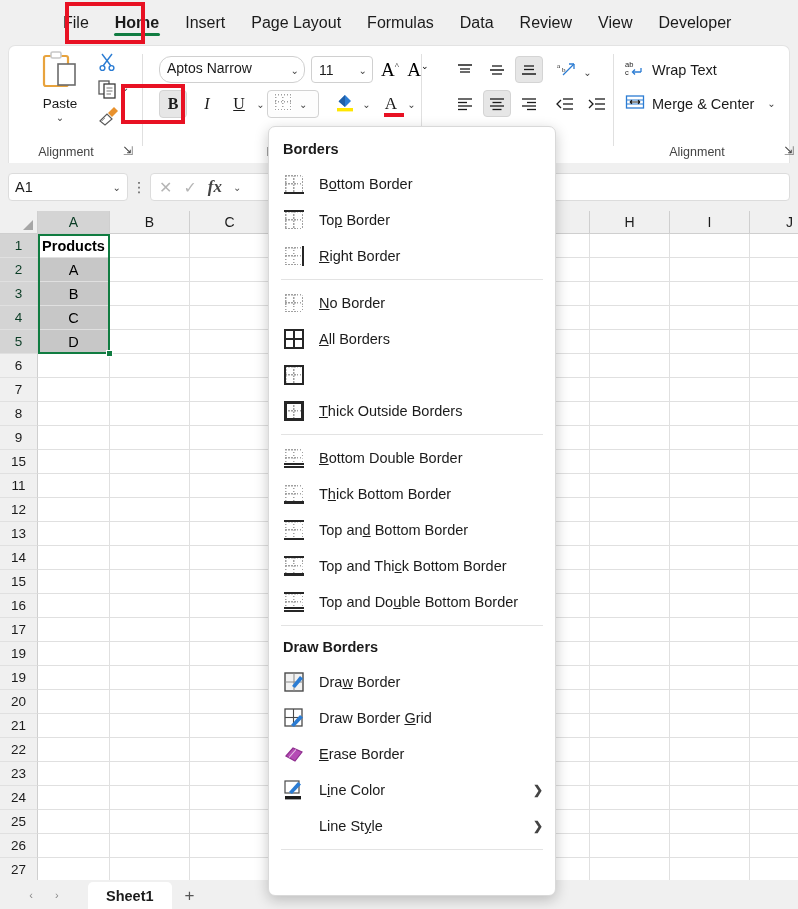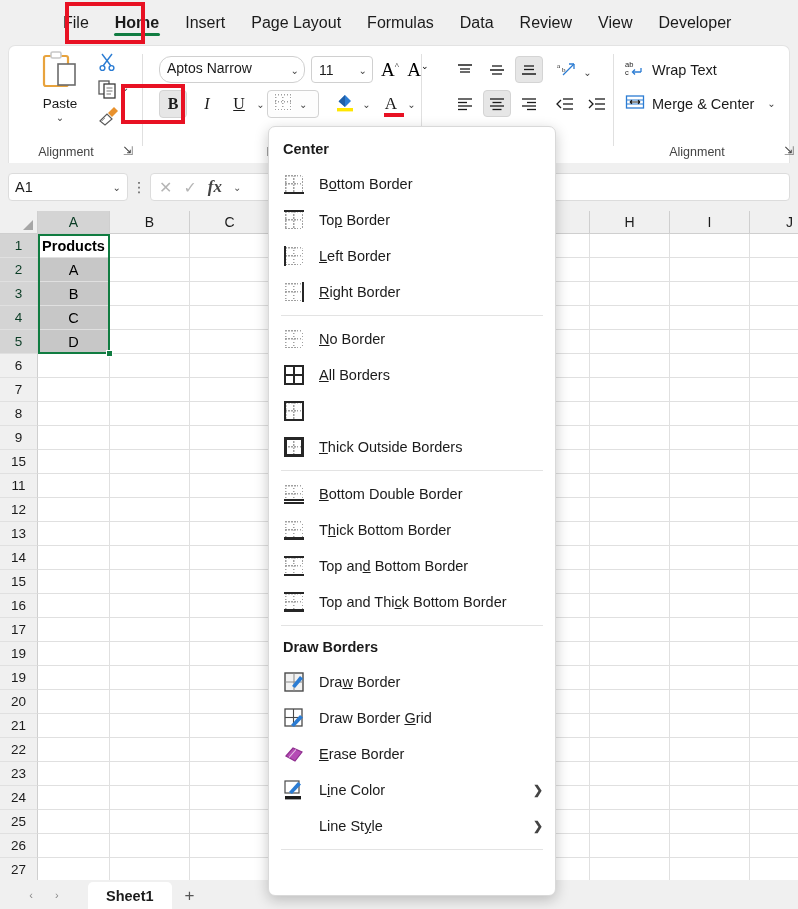--- a/index.html
+++ b/index.html
@@ -869,48 +869,39 @@
     <span class="navarrow">‹</span>
     <span class="navarrow">›</span>
   </div>
   <div id="sheet-tab">
       <span>Sheet1</span>
     </div>
   <div id="add-sheet">+</div>
 </div>
 
 <div id="menu">
-  <div class="mhead">Center</div>
+  <div class="mhead">Borders</div>
   <div id="mi-main">
       <div class="mitem">
         <span class="mico">
           <span class="bico">
             <span class="dgfull"></span>
             <span class="edge" style="left: 0px; bottom: 0px; width: 20px; height: 2px;"></span>
           </span>
         </span>
         <span class="mlabel">B<u>o</u>ttom Border</span>
       </div>
       <div class="mitem">
         <span class="mico">
           <span class="bico">
             <span class="dgfull"></span>
             <span class="edge" style="left: 0px; top: 0px; width: 20px; height: 2px;"></span>
           </span>
         </span>
         <span class="mlabel">To<u>p</u> Border</span>
-      </div>
-      <div class="mitem">
-        <span class="mico">
-          <span class="bico">
-            <span class="dgfull"></span>
-            <span class="edge" style="left: 0px; top: 0px; width: 2px; height: 20px;"></span>
-          </span>
-        </span>
-        <span class="mlabel"><u>L</u>eft Border</span>
       </div>
       <div class="mitem">
         <span class="mico">
           <span class="bico">
             <span class="dgfull"></span>
             <span class="edge" style="right: 0px; top: 0px; width: 2px; height: 20px;"></span>
           </span>
         </span>
         <span class="mlabel"><u>R</u>ight Border</span>
       </div>
@@ -996,20 +987,31 @@
       <div class="mitem">
         <span class="mico">
           <span class="bico">
             <span class="dgfull"></span>
             <span class="edge" style="left: 0px; top: 0px; width: 20px; height: 1.6px;"></span>
             <span class="edge" style="left: 0px; bottom: 0px; width: 20px; height: 3.2px;"></span>
           </span>
         </span>
         <span class="mlabel">Top and Thi<u>c</u>k Bottom Border</span>
       </div>
+      <div class="mitem">
+        <span class="mico">
+          <span class="bico">
+            <span class="dgfull"></span>
+            <span class="edge" style="left: 0px; top: 0px; width: 20px; height: 1.6px;"></span>
+            <span class="edge" style="left: 0px; bottom: 0px; width: 20px; height: 1.6px;"></span>
+            <span class="edge" style="left: 0px; bottom: 3.5px; width: 20px; height: 1.6px;"></span>
+          </span>
+        </span>
+        <span class="mlabel">Top and Do<u>u</u>ble Bottom Border</span>
+      </div>
     </div>
   <div class="msep"></div>
   <div class="mhead">Draw Borders</div>
   <div id="mi-draw">
       <div class="mitem">
         <span class="mico">
           <svg width="20" height="20" viewBox="0 0 20 20">
             <rect x="1" y="1" width="18" height="18" fill="#f2f2f2" stroke="#4a4a4a" stroke-width="1.4"></rect>
             <line x1="1" y1="10" x2="19" y2="10" stroke="#8a8a8a" stroke-width="1"></line>
             <line x1="10" y1="1" x2="10" y2="19" stroke="#8a8a8a" stroke-width="1"></line>

